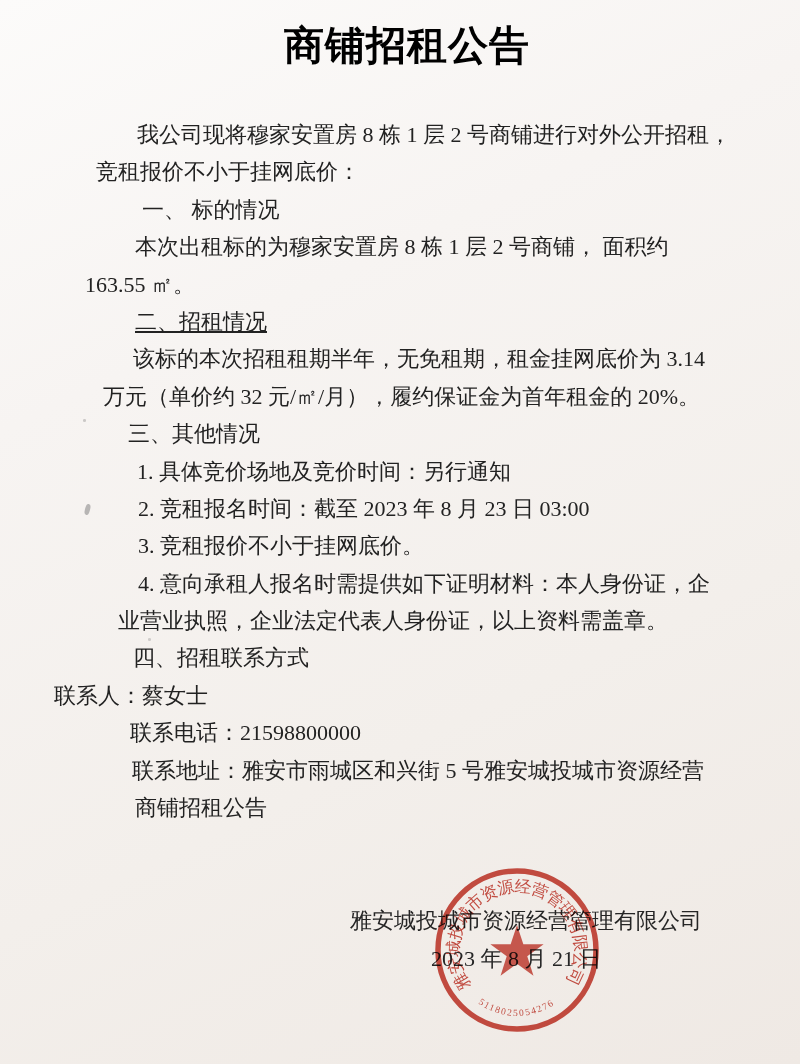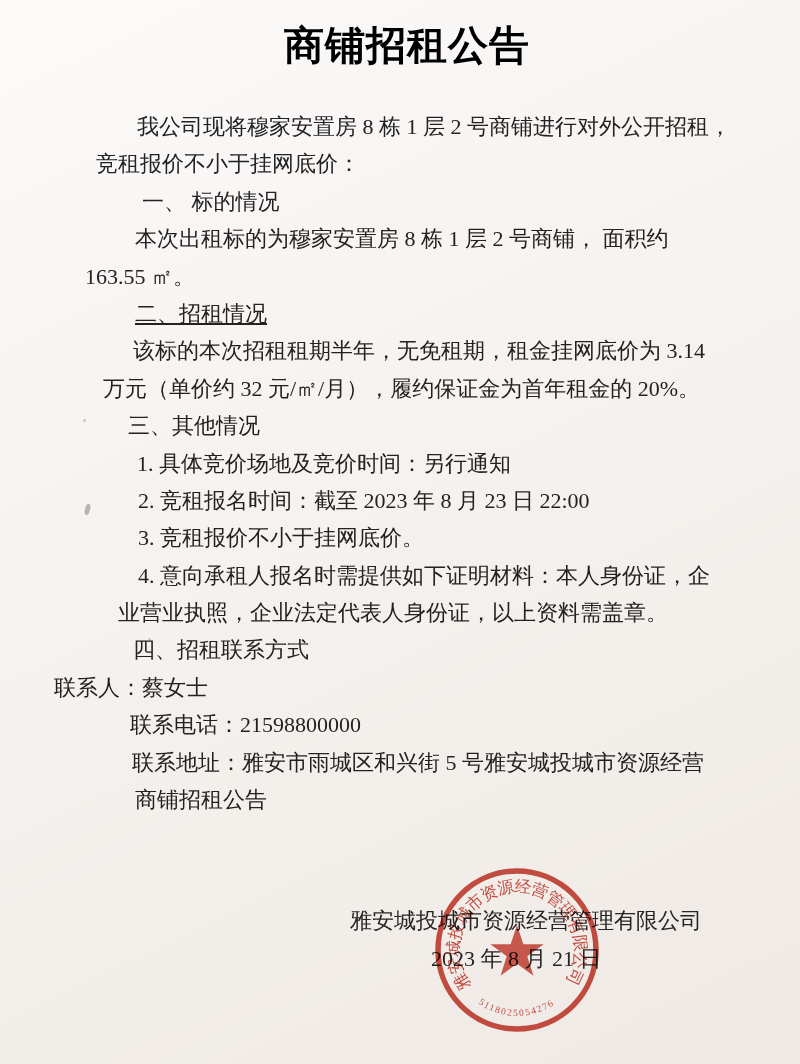--- a/index.html
+++ b/index.html
@@ -17,21 +17,21 @@
     text-align: center;
     text-indent: 14px;
     font-family: "Liberation Sans", "DejaVu Sans", sans-serif;
     font-weight: bold;
     font-size: 40px;
     letter-spacing: 1px;
     color: #000000;
   }
   .body-lines {
     position: absolute;
-    top: 108px; left: 0; right: 0;
+    top: 116px; left: 0; right: 0;
   }
   .line {
     font-size: 22px;
     line-height: 37.4px;
     height: 37.4px;
     white-space: pre;
     color: #222;
   }
   .signature {
     position: absolute;
@@ -80,21 +80,21 @@
     <div class="line" style="margin-left: 137px;">我公司现将穆家安置房 8 栋 1 层 2 号商铺进行对外公开招租，</div>
     <div class="line" style="margin-left: 96px;">竞租报价不小于挂网底价：</div>
     <div class="line" style="margin-left: 142px;">一、 标的情况</div>
     <div class="line" style="margin-left: 135px;">本次出租标的为穆家安置房 8 栋 1 层 2 号商铺， 面积约</div>
     <div class="line" style="margin-left: 85px;">163.55 ㎡。</div>
     <div class="line" style="margin-left: 135px; text-decoration: underline;">二、招租情况</div>
     <div class="line" style="margin-left: 133px;">该标的本次招租租期半年，无免租期，租金挂网底价为 3.14</div>
     <div class="line" style="margin-left: 103px;">万元（单价约 32 元/㎡/月），履约保证金为首年租金的 20%。</div>
     <div class="line" style="margin-left: 128px;">三、其他情况</div>
     <div class="line" style="margin-left: 137px;">1. 具体竞价场地及竞价时间：另行通知</div>
-    <div class="line" style="margin-left: 138px;">2. 竞租报名时间：截至 2023 年 8 月 23 日 22:00</div>
+    <div class="line" style="margin-left: 138px;">2. 竞租报名时间：截至 2023 年 8 月 23 日 03:00</div>
     <div class="line" style="margin-left: 138px;">3. 竞租报价不小于挂网底价。</div>
     <div class="line" style="margin-left: 138px;">4. 意向承租人报名时需提供如下证明材料：本人身份证，企</div>
     <div class="line" style="margin-left: 118px;">业营业执照，企业法定代表人身份证，以上资料需盖章。</div>
     <div class="line" style="margin-left: 133px;">四、招租联系方式</div>
     <div class="line" style="margin-left: 54px;">联系人：蔡女士</div>
     <div class="line" style="margin-left: 130px;">联系电话：21598800000</div>
     <div class="line" style="margin-left: 132px;">联系地址：雅安市雨城区和兴街 5 号雅安城投城市资源经营</div>
     <div class="line" style="margin-left: 135px;">商铺招租公告</div>
   </div>
 

